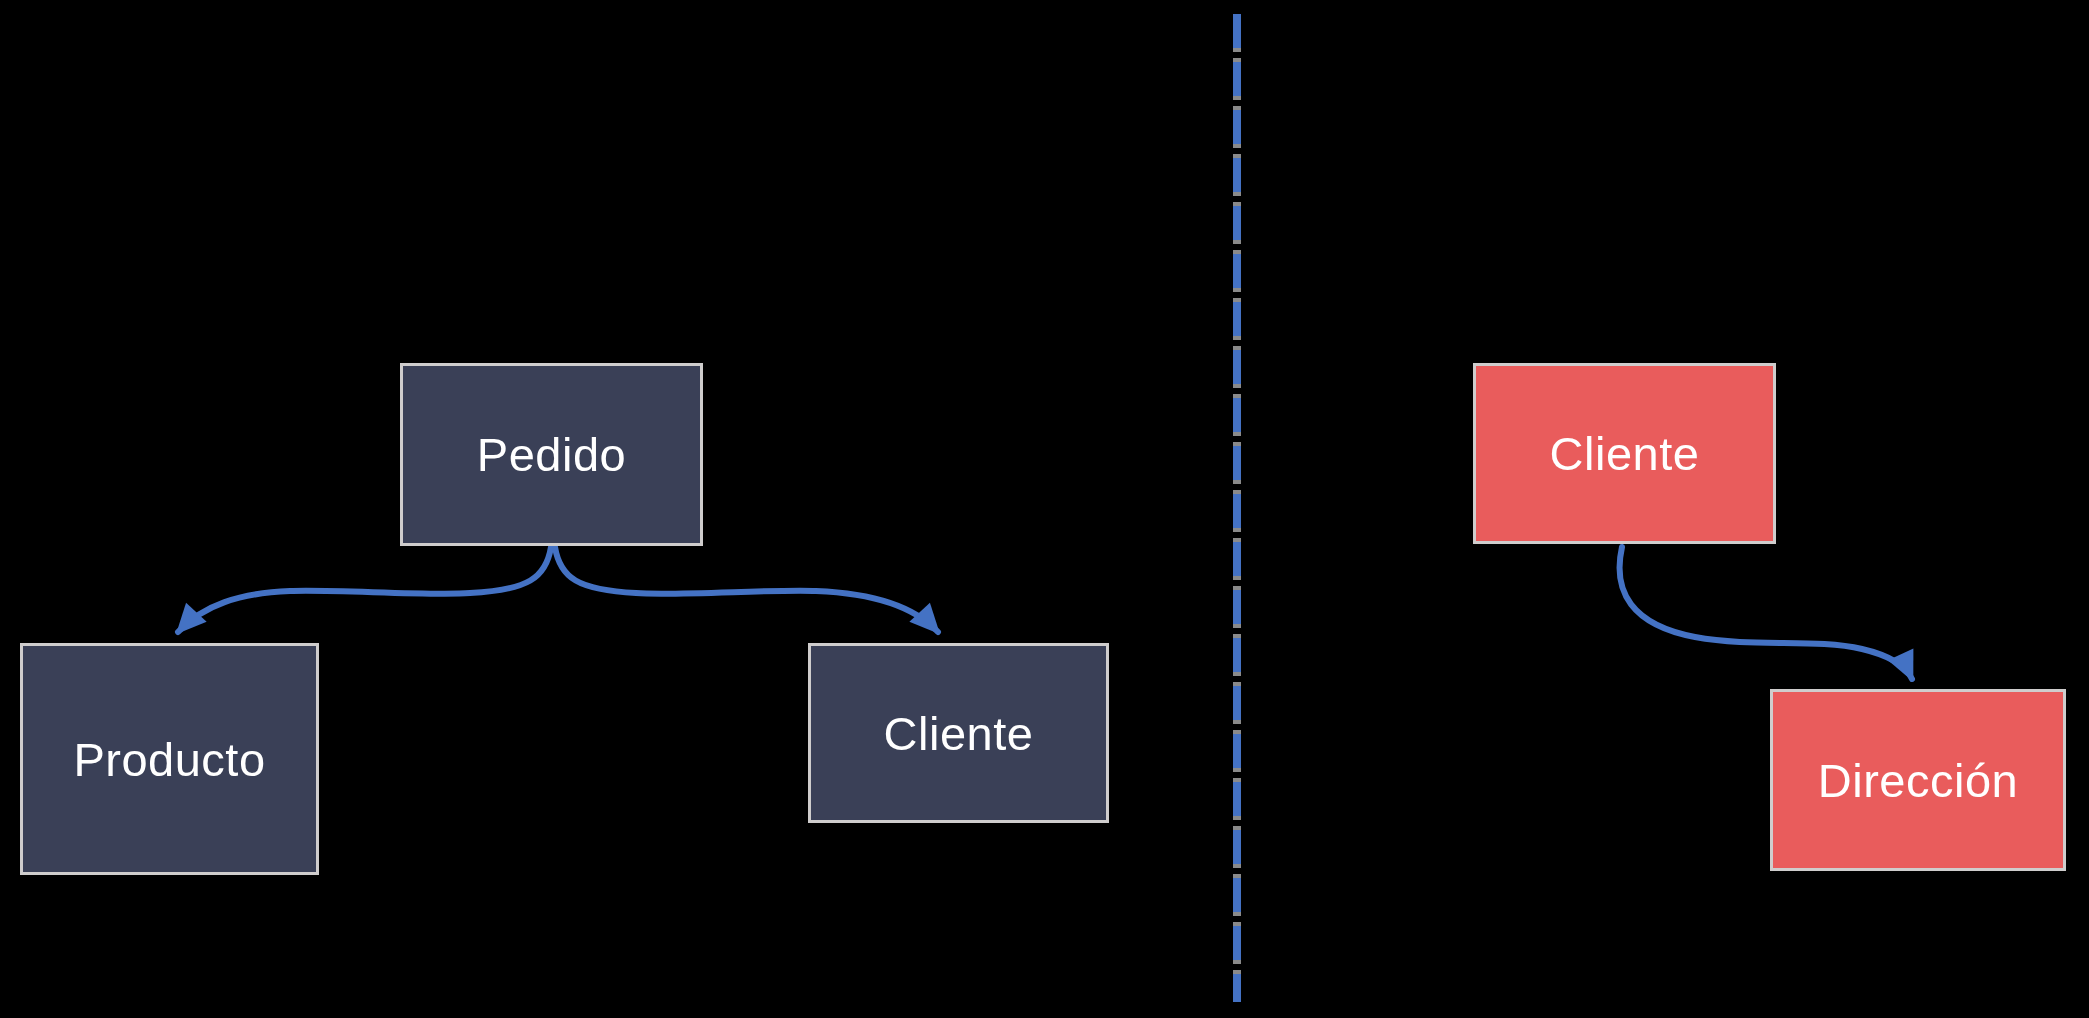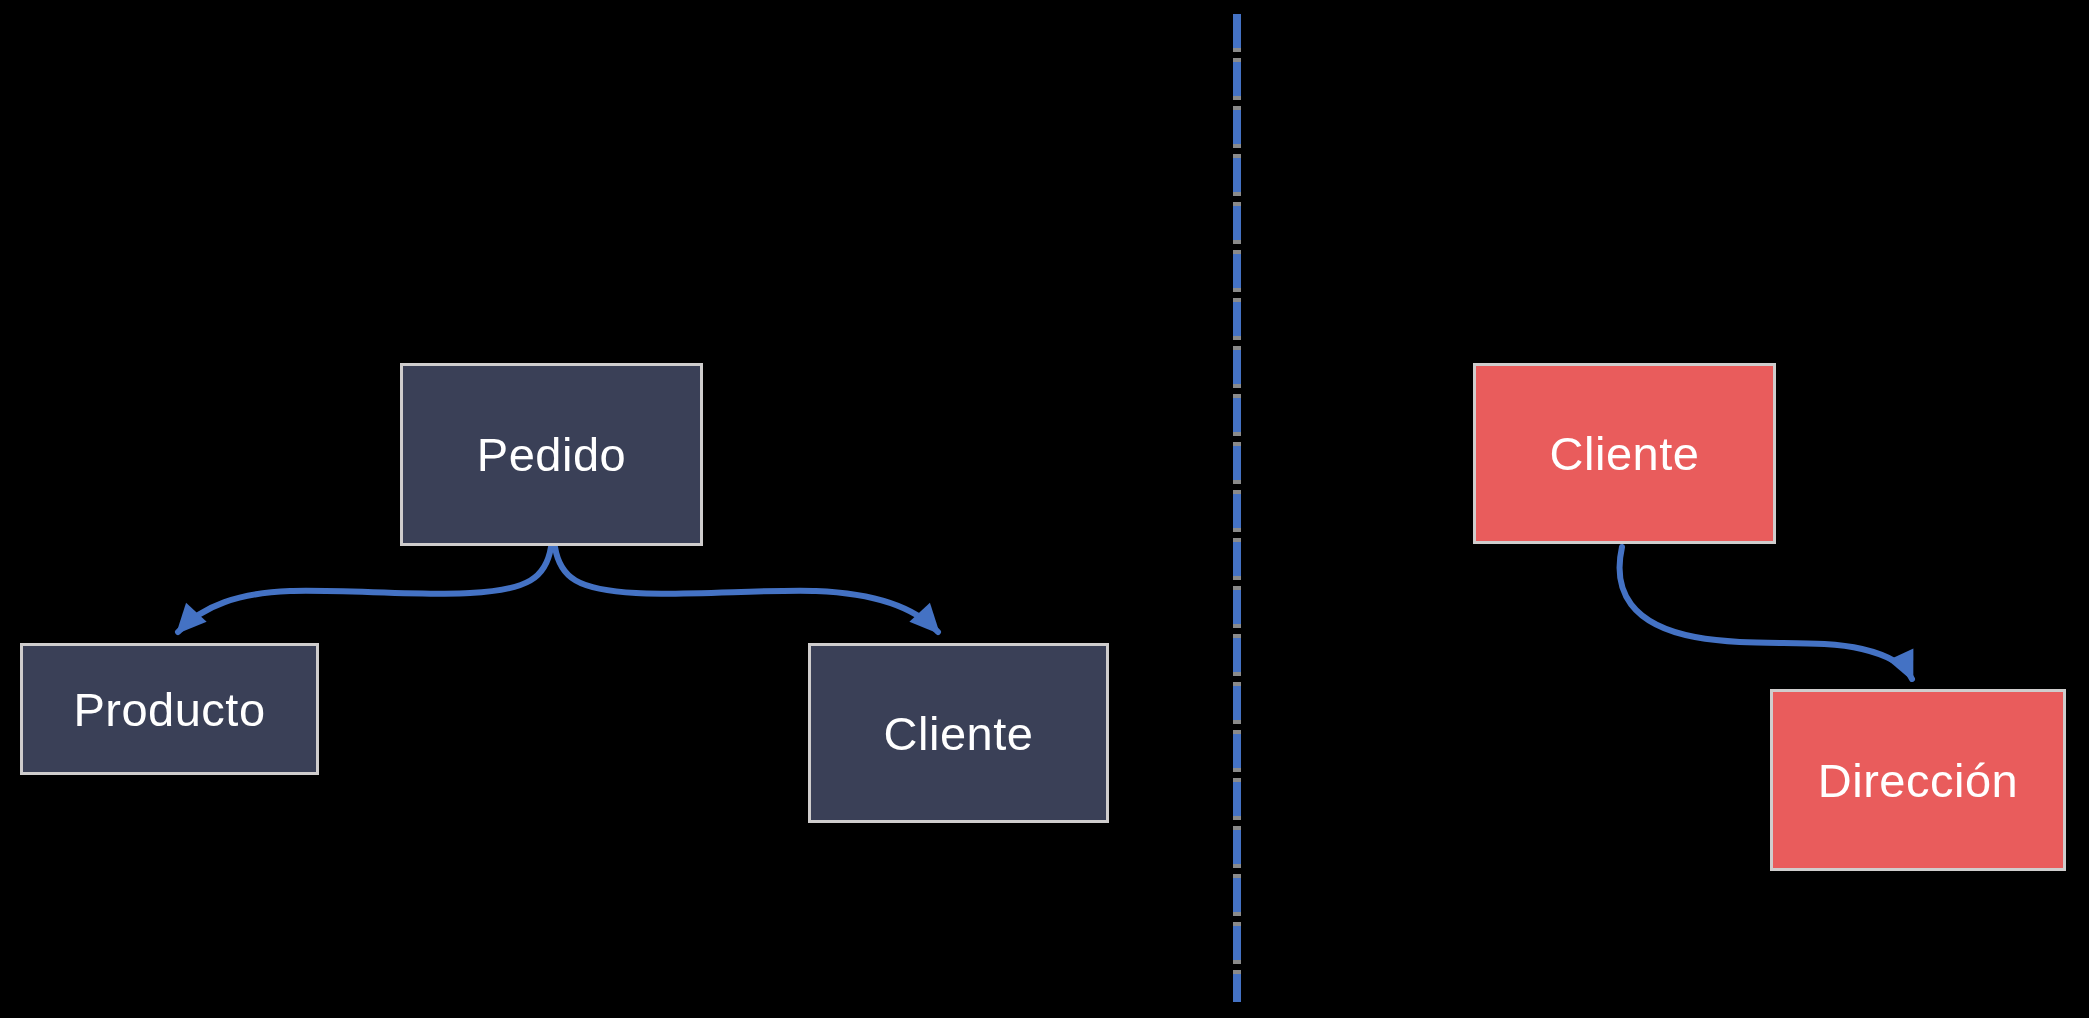--- a/index.html
+++ b/index.html
@@ -59,21 +59,21 @@
     display: flex;
     align-items: center;
     justify-content: center;
     font-size: 47px;
     letter-spacing: 0.5px;
   }
   .node.navy { background: var(--navy, #3A4057); }
   .node.red  { background: var(--red,  #E95C5C); }
 
   #node-pedido       { left: 400px;  top: 363px; width: 303px; height: 183px; }
-  #node-producto     { left: 20px;   top: 643px; width: 299px; height: 132px; }
+  #node-producto     { left: 20px;   top: 643px; width: 299px; height: 232px; }
   #node-cliente-izq  { left: 808px;  top: 643px; width: 301px; height: 180px; }
   #node-cliente-der  { left: 1473px; top: 363px; width: 303px; height: 181px; }
   #node-direccion    { left: 1770px; top: 689px; width: 296px; height: 182px; }
 </style>
 </head>
 <body>
 
 <div class="canvas">
 
   <svg class="wires" viewBox="0 0 2089 1018">

